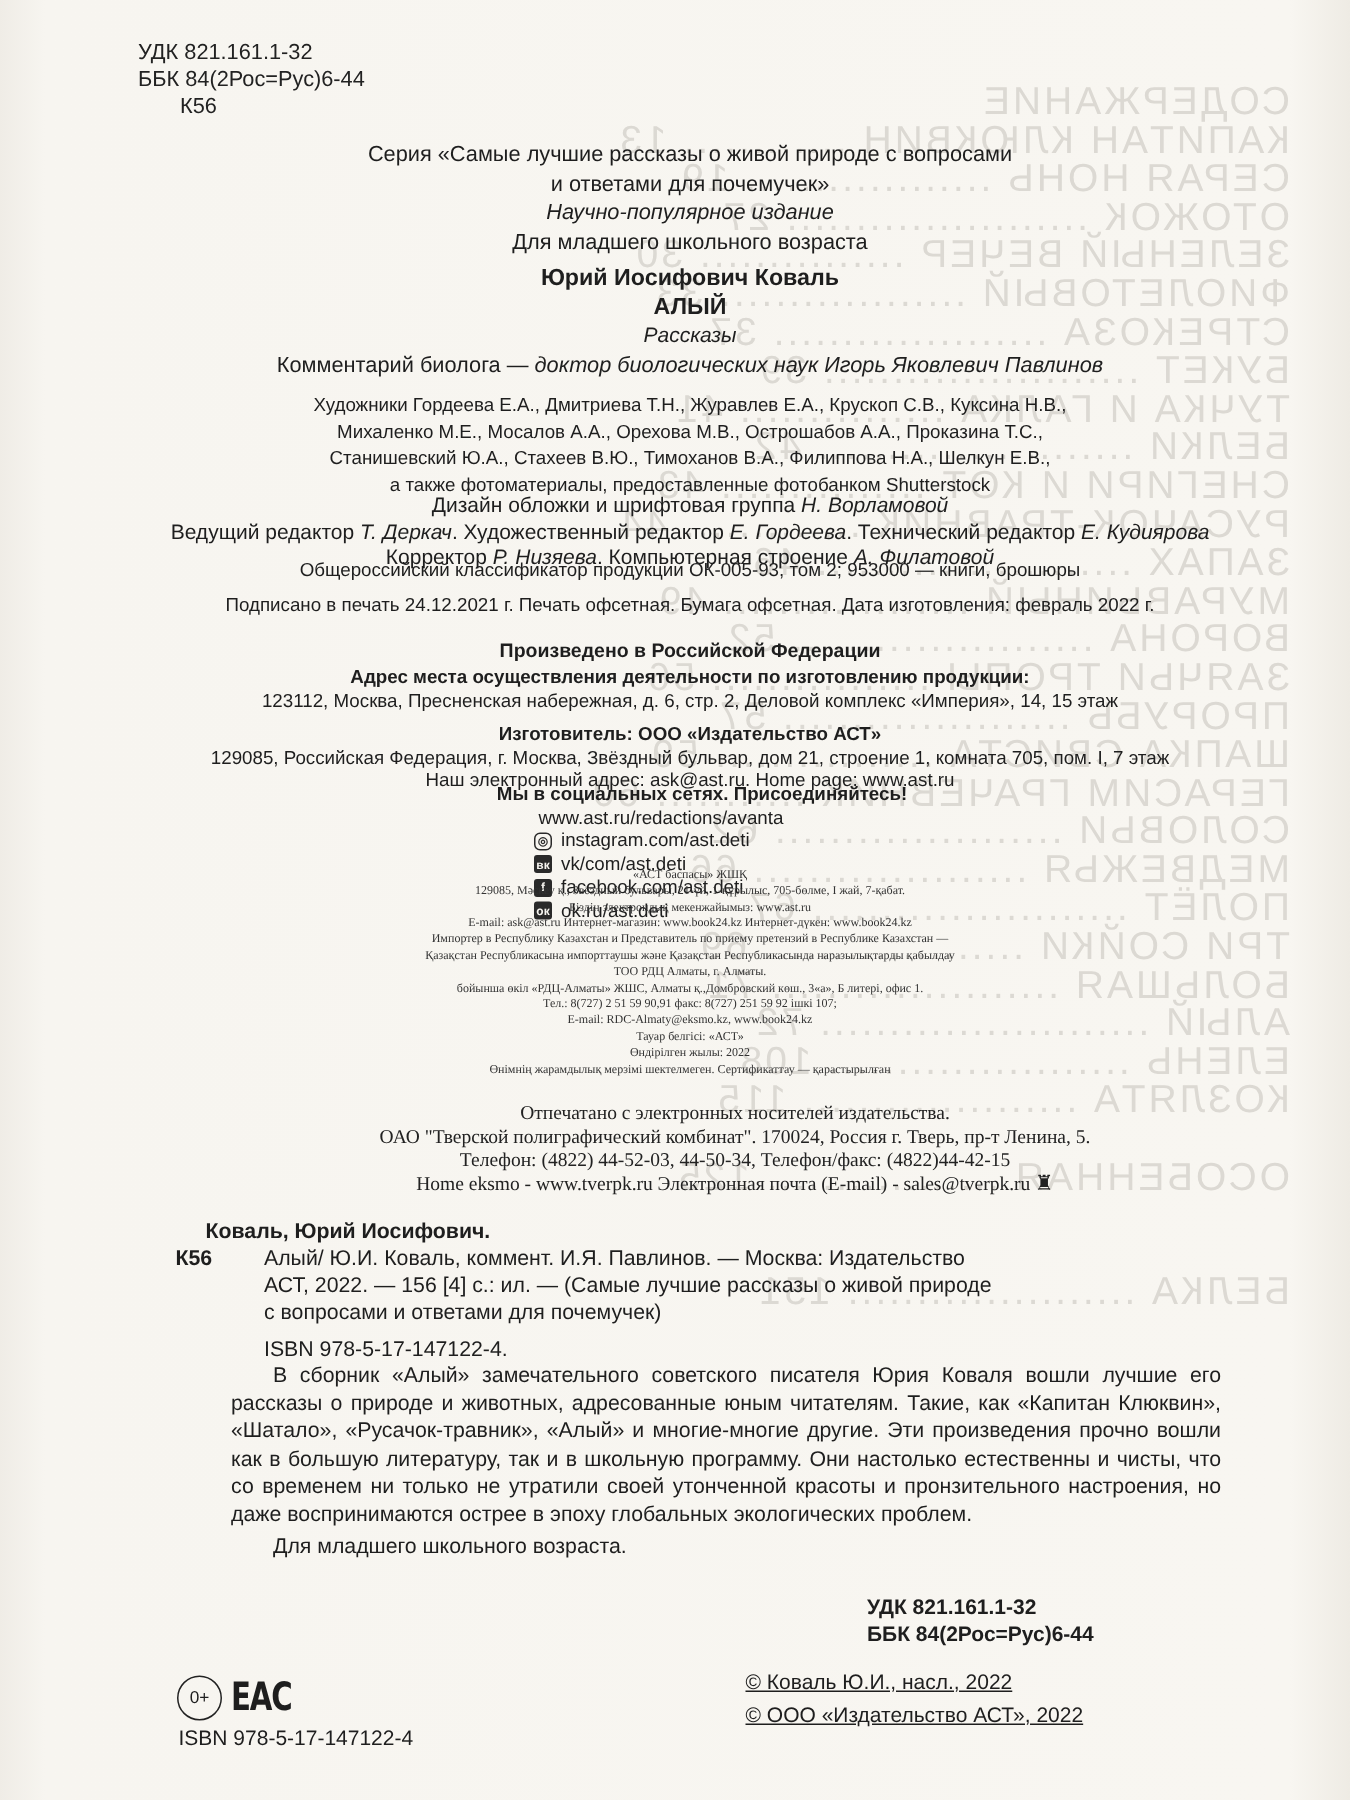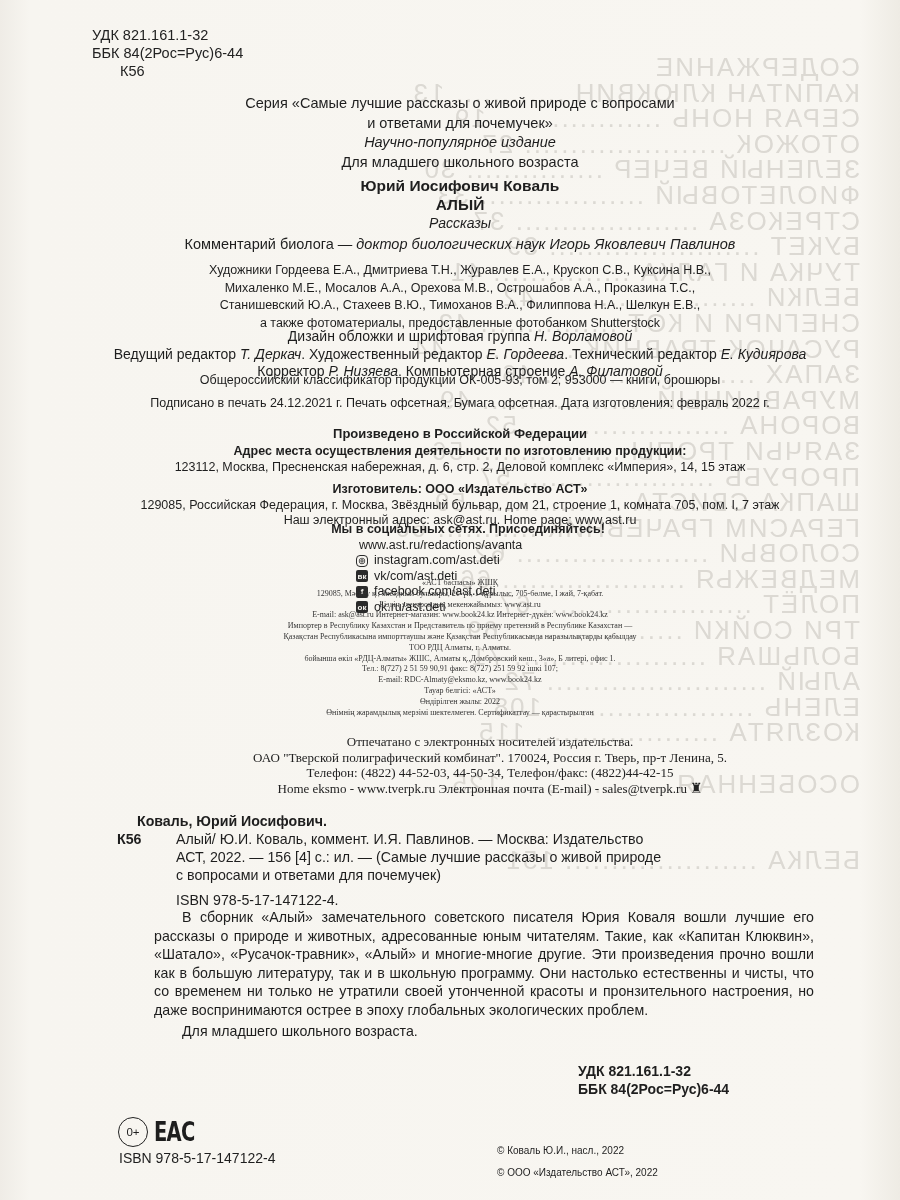--- a/index.html
+++ b/index.html
@@ -74,21 +74,21 @@
 
   .codes-bottom { left: 578px; top: 1062px; font-size: 14px; line-height: 18px; font-weight: bold; }
 
   .badges { left: 118px; top: 1117px; display: flex; align-items: center; }
   .age-badge { width: 30px; height: 30px; border: 1.5px solid #222; border-radius: 50%;
                display: flex; align-items: center; justify-content: center; font-size: 11.5px; }
   .eac { font-size: 26px; font-weight: bold; letter-spacing: -1px; margin-left: 6px;
          font-family: "DejaVu Sans", sans-serif; transform: scaleX(0.75); transform-origin: left; }
   .isbn-bottom { left: 119px; top: 1150px; font-size: 14px; }
 
-  .copyrights { left: 497px; top: 1140px; font-size: 10px; line-height: 22px; }
+  .copyrights { left: 497px; top: 1110px; font-size: 14px; line-height: 22px; text-decoration: underline; }
 </style>
 </head>
 <body>
 
 <div class="page">
 
   <div class="bleed">СОДЕРЖАНИЕ
 КАПИТАН КЛЮКВИН ............ 13
 СЕРАЯ НОНЬ .................. 19
 ОТОЖОК ...................... 27

